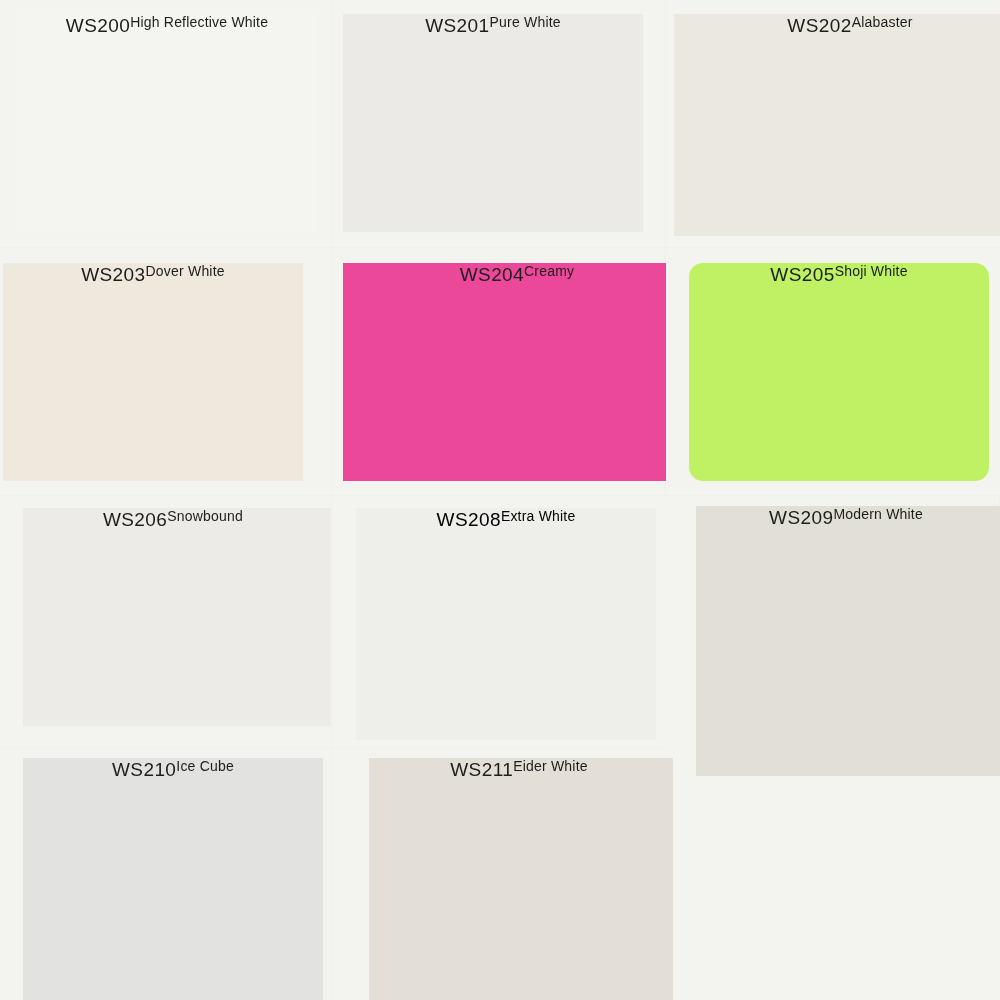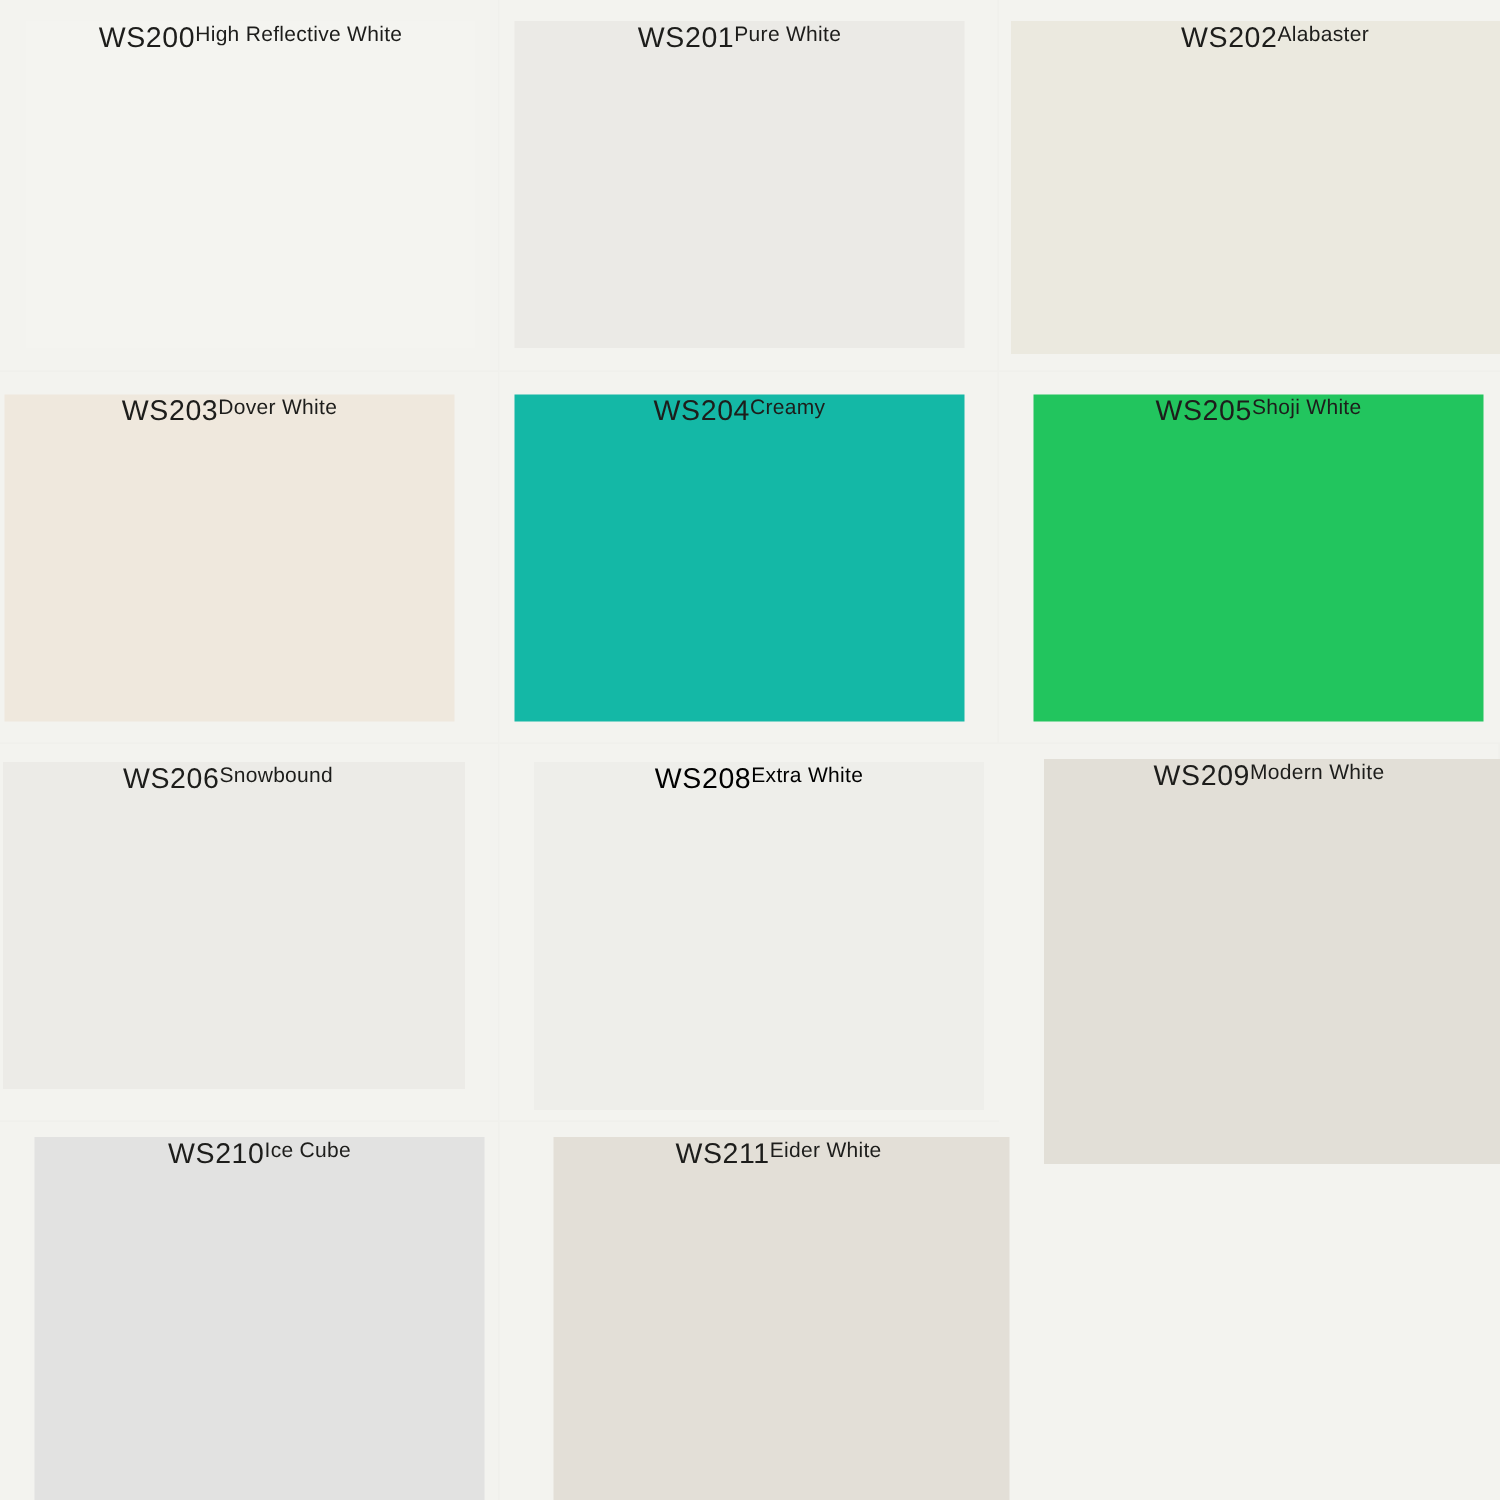--- a/index.html
+++ b/index.html
@@ -58,21 +58,21 @@
 
   
   .c0 .swatch-chip { left: 17px;  top: 14px;  width: 300px; height: 218px; padding-top: 0px; }
   .c1 .swatch-chip { left: 10px;  top: 14px;  width: 300px; height: 218px; padding-top: 0px; }
   .c2 .swatch-chip { left: 8px;  top: 14px;  width: 352px; height: 218px; padding-bottom: 4px; }
 
   .c3 .swatch-chip { left: 3px;  top: 15px;  width: 300px; height: 218px; }
   .c4 .swatch-chip { left: 10px;  top: 15px;  width: 300px; height: 218px; }
   .c5 .swatch-chip { left: 23px;  top: 15px;  width: 300px; height: 218px; }
 
-  .c6 .swatch-chip { left: 2px;  top: 12px;  width: 300px; height: 218px; padding-right: 8px; }
+  .c6 .swatch-chip { left: 23px;  top: 12px;  width: 300px; height: 218px; padding-right: 8px; }
   .c7 .swatch-chip { left: 10px;  top: 12px;  width: 300px; height: 218px; }
   .c8 .swatch-chip { left: 23px;  top: 12px;  width: 300px; height: 218px; padding-bottom: 14px; }
 
   .c9  .swatch-chip { left: 17px; top: 10px;  width: 300px; height: 218px; padding-bottom: 52px; padding-right: 10px; }
   .c10 .swatch-chip { left: 10px; top: 10px;  width: 300px; height: 218px; padding-bottom: 52px; }
   .c11 .swatch-chip { left: 23px; top: 10px;  width: 300px; height: 218px; padding-bottom: 52px; padding-right: 4px; }
 </style>
 </head>
 <body style="background: rgb(243, 243, 239);">
 
@@ -100,28 +100,28 @@
   </div>
 
   <div class="swatch-cell c3" style="border-right-color: rgb(240, 240, 236); border-bottom-color: rgb(240, 240, 236);">
     <div class="swatch-chip" style="background: rgb(239, 232, 221); color: rgb(29, 29, 27);">
       <span class="swatch-code">WS203</span>
       <span class="swatch-name">Dover White</span>
     </div>
   </div>
 
   <div class="swatch-cell c4" style="border-right-color: rgb(240, 240, 236); border-bottom-color: rgb(240, 240, 236);">
-    <div class="swatch-chip" style="background: #14b8a6; color: rgb(29, 29, 27);">
+    <div class="swatch-chip" style="background: #ec4899; color: rgb(29, 29, 27); padding-left: 24px;">
       <span class="swatch-code">WS204</span>
       <span class="swatch-name">Creamy</span>
     </div>
   </div>
 
   <div class="swatch-cell c5 no-right" style="border-bottom-color: rgb(240, 240, 236);">
-    <div class="swatch-chip" style="background: #22c55e; color: rgb(29, 29, 27);">
+    <div class="swatch-chip" style="background: #bef264; color: rgb(29, 29, 27); border-radius: 14px;">
       <span class="swatch-code">WS205</span>
       <span class="swatch-name">Shoji White</span>
     </div>
   </div>
 
   <div class="swatch-cell c6" style="border-right-color: rgb(240, 240, 236); border-bottom-color: rgb(240, 240, 236);">
     <div class="swatch-chip" style="background: rgb(236, 235, 231); color: rgb(29, 29, 27);">
       <span class="swatch-code">WS206</span>
       <span class="swatch-name">Snowbound</span>
     </div>

